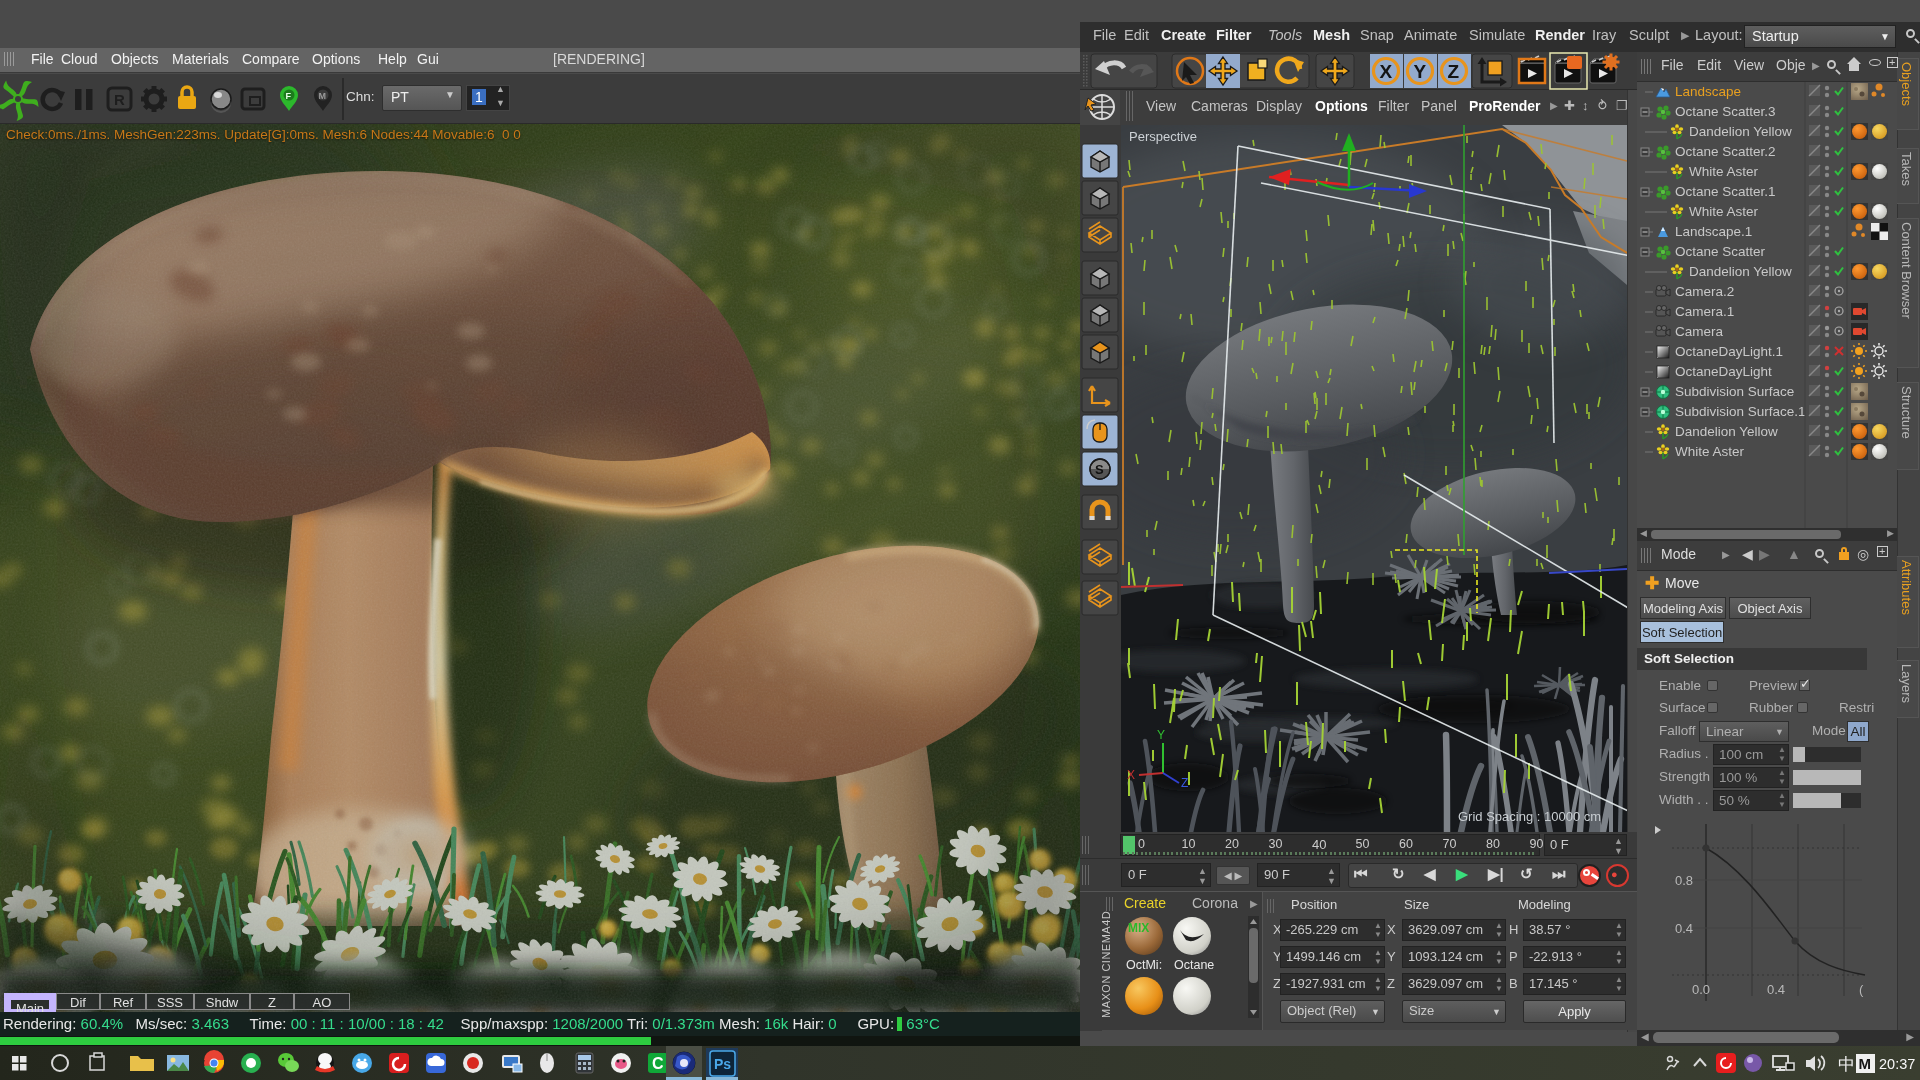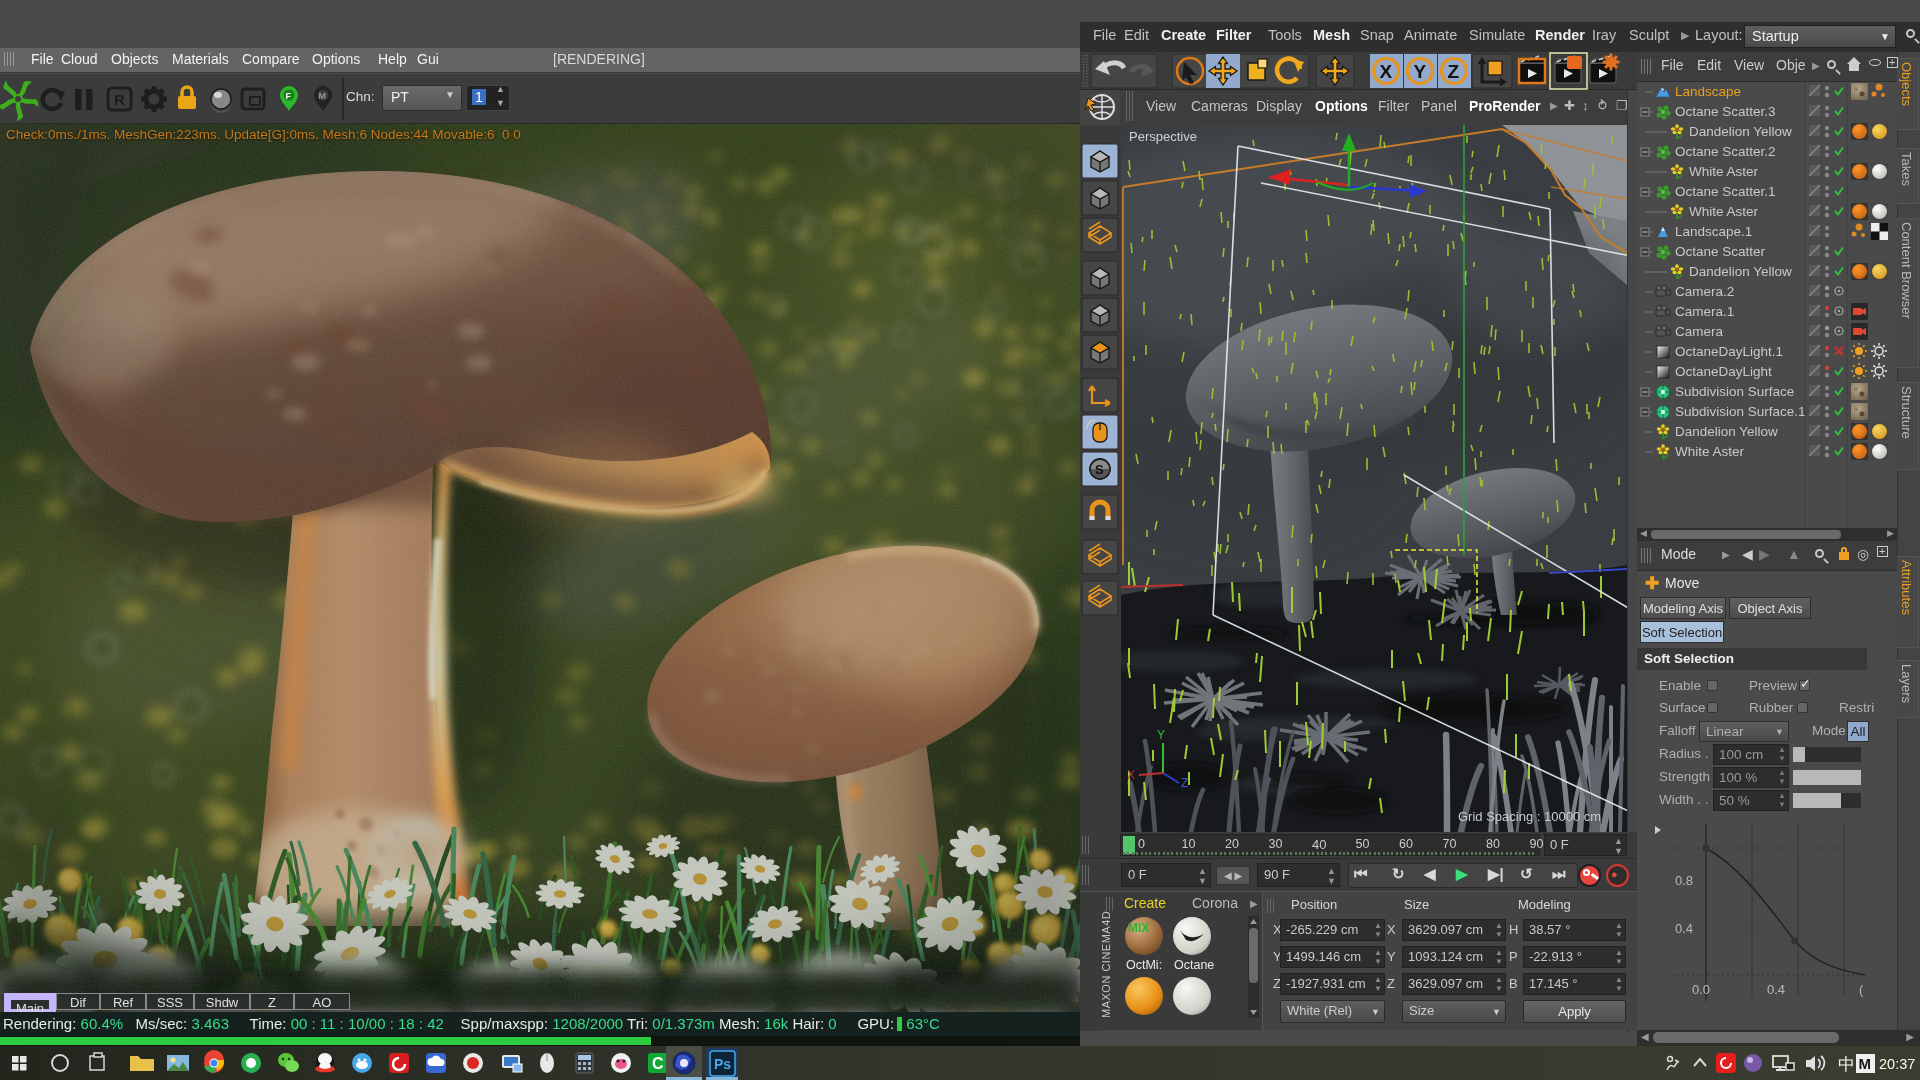--- a/index.html
+++ b/index.html
@@ -1303,21 +1303,21 @@
       <span style="position:absolute;left:3px;top:3px">Rendering: <span style="color:#35dd8d">60.4%</span>&nbsp;&nbsp; Ms/sec: <span style="color:#35dd8d">3.463</span>&nbsp;&nbsp;&nbsp;&nbsp; Time: <span style="color:#35dd8d">00 : 11 : 10/00 : 18 : 42</span>&nbsp;&nbsp;&nbsp; Spp/maxspp: <span style="color:#35dd8d">1208/2000</span> Tri: <span style="color:#35dd8d">0/1.373m</span> Mesh: <span style="color:#35dd8d">16k</span> Hair: <span style="color:#35dd8d">0</span>&nbsp;&nbsp;&nbsp;&nbsp; GPU:<span style="display:inline-block;width:5px;height:14px;background:#2ecc40;vertical-align:-2px;margin-left:3px"></span> <span style="color:#35dd8d">63°C</span></span>
     </div>
     <div style="position:absolute;left:0;top:1036px;width:1080px;height:10px;background:#101510">
       <div style="position:absolute;left:0;top:1px;width:651px;height:8px;background:#2ecc40"></div>
     </div>
     <div style="position:absolute;left:1080px;top:22px;width:840px;height:30px;background:#2e2e2e;font-size:14.5px;color:#c0c0c0">
       <span style="position:absolute;left:13px;top:5px;">File</span>
       <span style="position:absolute;left:44px;top:5px;">Edit</span>
       <span style="position:absolute;left:81px;top:5px;color:#f0f0f0;font-weight:bold">Create</span>
       <span style="position:absolute;left:136px;top:5px;color:#f0f0f0;font-weight:bold">Filter</span>
-      <span style="position:absolute;left:188px;top:5px;">Tools</span>
+      <span style="position:absolute;left:188px;top:5px;font-style:italic;">Tools</span>
       <span style="position:absolute;left:233px;top:5px;color:#f0f0f0;font-weight:bold">Mesh</span>
       <span style="position:absolute;left:280px;top:5px;">Snap</span>
       <span style="position:absolute;left:324px;top:5px;">Animate</span>
       <span style="position:absolute;left:389px;top:5px;">Simulate</span>
       <span style="position:absolute;left:455px;top:5px;color:#f0f0f0;font-weight:bold">Render</span>
       <span style="position:absolute;left:512px;top:5px;">Iray</span>
       <span style="position:absolute;left:549px;top:5px;">Sculpt</span>
       <span style="position:absolute;left:601px;top:7px;color:#999;font-size:11px">▶</span>
       <span style="position:absolute;left:615px;top:5px">Layout:</span>
       <div style="position:absolute;left:664px;top:3px;width:152px;height:23px;background:linear-gradient(#5e5e5e,#4a4a4a);border:1px solid #222;color:#eee">
@@ -1626,21 +1626,21 @@
       <div style="position:absolute;left:139px;top:81px;width:104px;height:22px;background:#2d2d2d;border:1px solid #222">
         <span style="position:absolute;left:5px;top:2px;color:#c8c8c8">3629.097 cm</span>
         <span style="position:absolute;right:2px;top:1px;font-size:8px;color:#888">▲<br>▼</span>
       </div>
       <span style="position:absolute;left:246px;top:84px">B</span>
       <div style="position:absolute;left:260px;top:81px;width:103px;height:22px;background:#2d2d2d;border:1px solid #222">
         <span style="position:absolute;left:5px;top:2px;color:#c8c8c8">17.145 °</span>
         <span style="position:absolute;right:2px;top:1px;font-size:8px;color:#888">▲<br>▼</span>
       </div>
       <div style="position:absolute;left:17px;top:108px;width:105px;height:23px;background:linear-gradient(#5e5e5e,#4a4a4a);border:1px solid #2a2a2a;border-radius:2px">
-        <span style="position:absolute;left:6px;top:2px">White (Rel)</span>
+        <span style="position:absolute;left:6px;top:2px">Object (Rel)</span>
         <span style="position:absolute;right:4px;top:6px;font-size:9px">▼</span>
       </div>
       <div style="position:absolute;left:139px;top:108px;width:104px;height:23px;background:linear-gradient(#5e5e5e,#4a4a4a);border:1px solid #2a2a2a;border-radius:2px">
         <span style="position:absolute;left:6px;top:2px">Size</span>
         <span style="position:absolute;right:4px;top:6px;font-size:9px">▼</span>
       </div>
       <div style="position:absolute;left:260px;top:108px;width:103px;height:23px;background:linear-gradient(#666,#4e4e4e);border:1px solid #2a2a2a;border-radius:2px;text-align:center;line-height:21px;color:#e8e8e8">Apply</div>
     </div>
     <div style="position:absolute;left:1637px;top:52px;width:260px;height:998px;background:#4a4a4a"></div>
     <div style="position:absolute;left:1897px;top:52px;width:23px;height:998px;background:#444;border-left:1px solid #333"></div>

